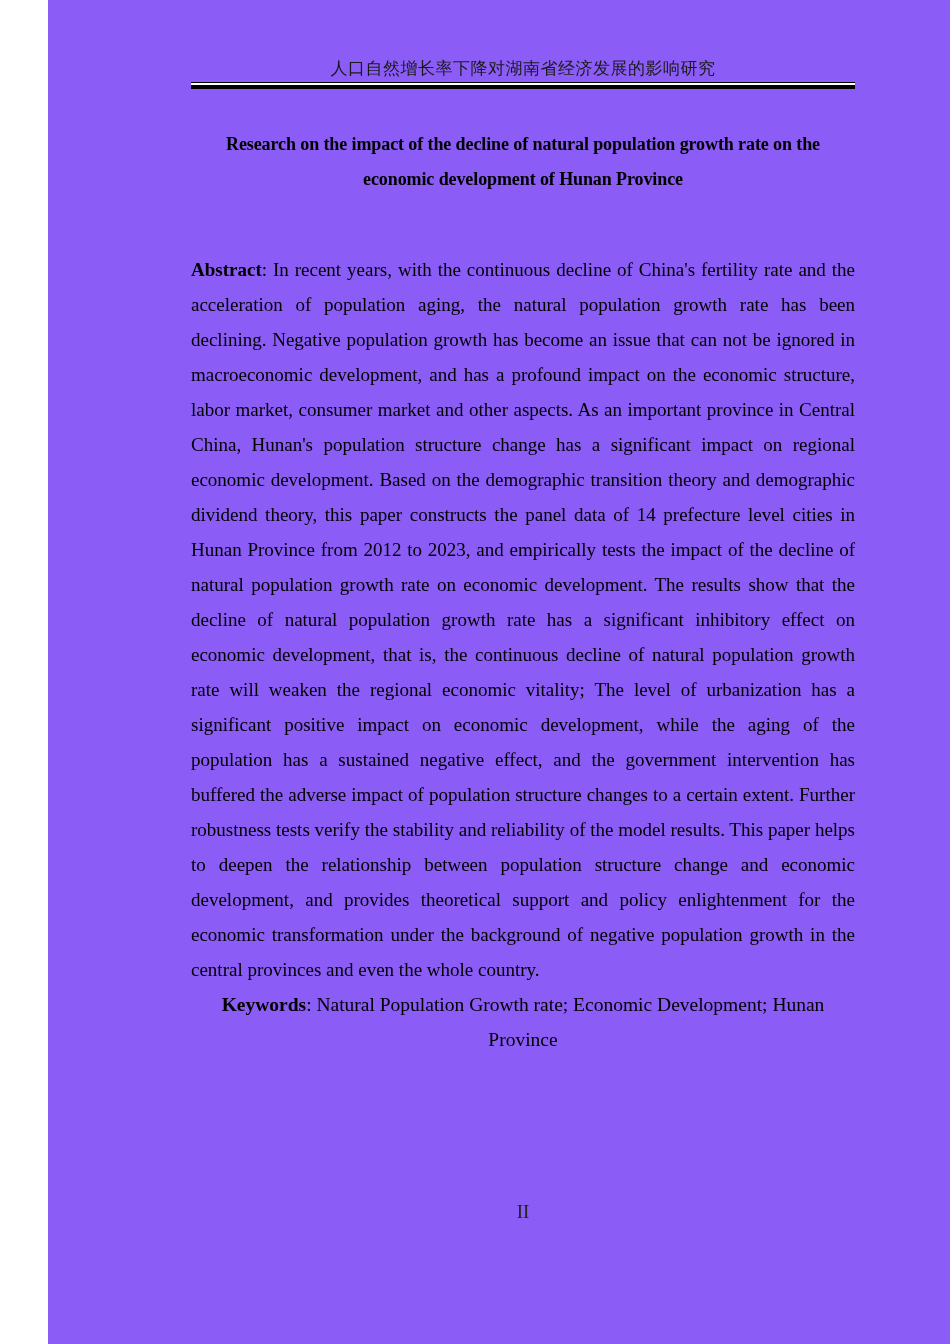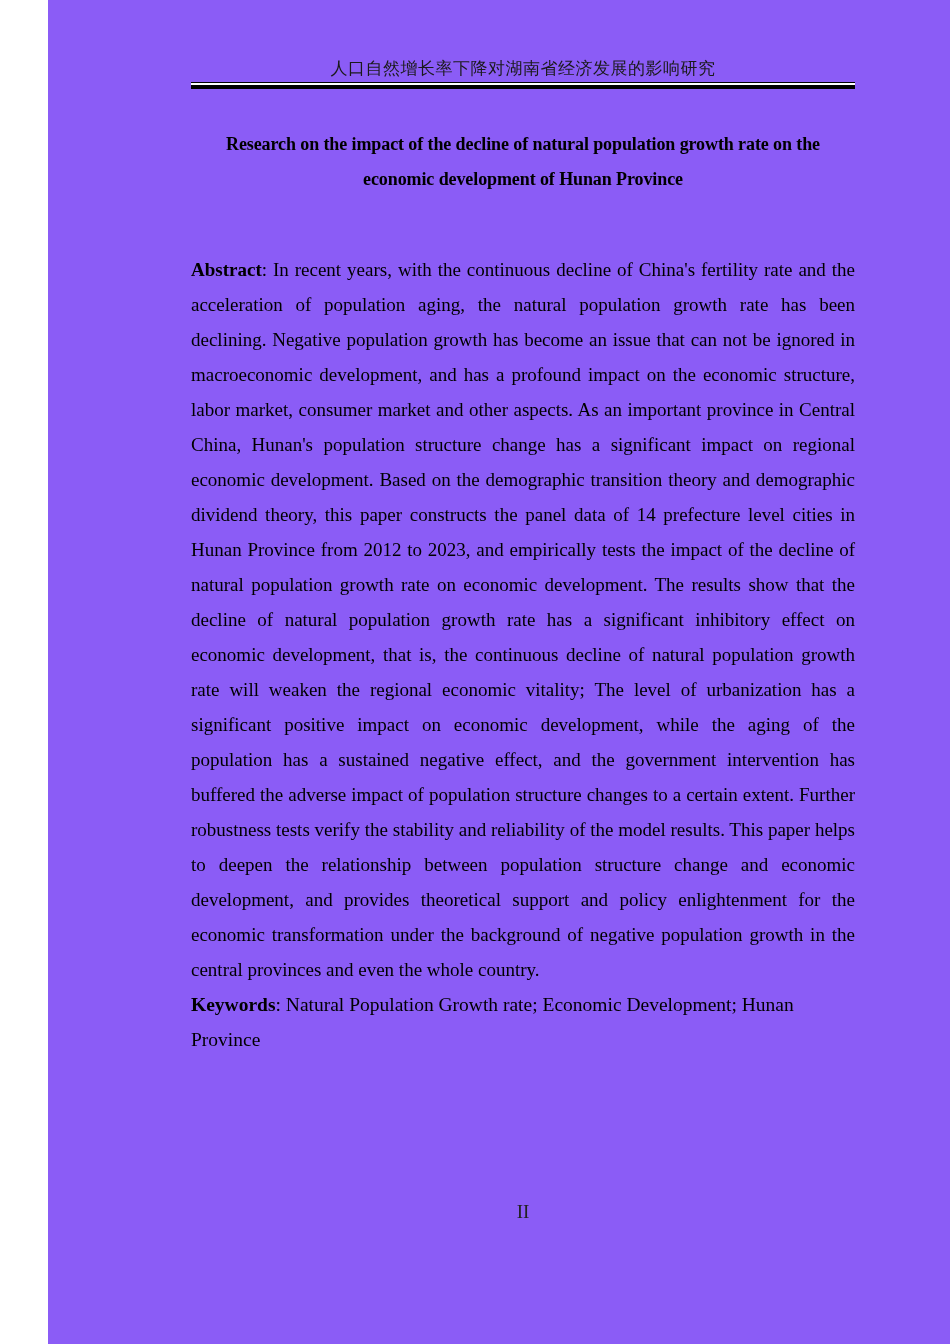--- a/index.html
+++ b/index.html
@@ -80,21 +80,21 @@
     font-size: 19px;
     line-height: 35px;
     margin: 0;
     text-indent: 0;
     hyphens: none;
   }
   .abstract-para .lead-label {
     font-weight: bold;
   }
   .keywords-para {
-    text-align: left;
+    text-align: center;
     font-size: 19.5px;
     line-height: 35px;
     margin: 0;
     padding-top: 0px;
   }
   .keywords-para .lead-label {
     font-weight: bold;
   }
   
   .page-number {

